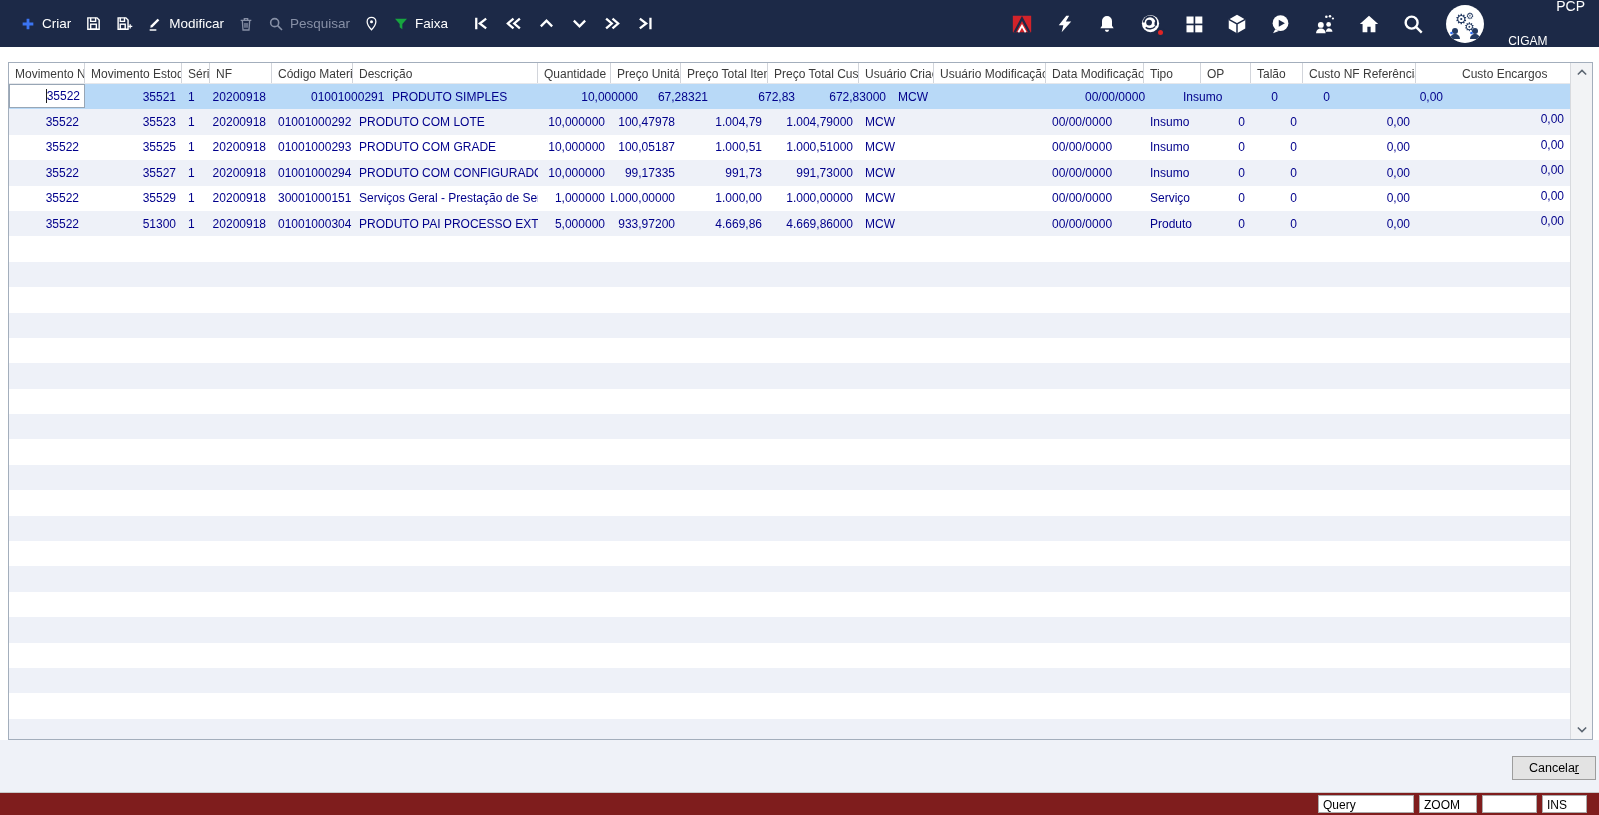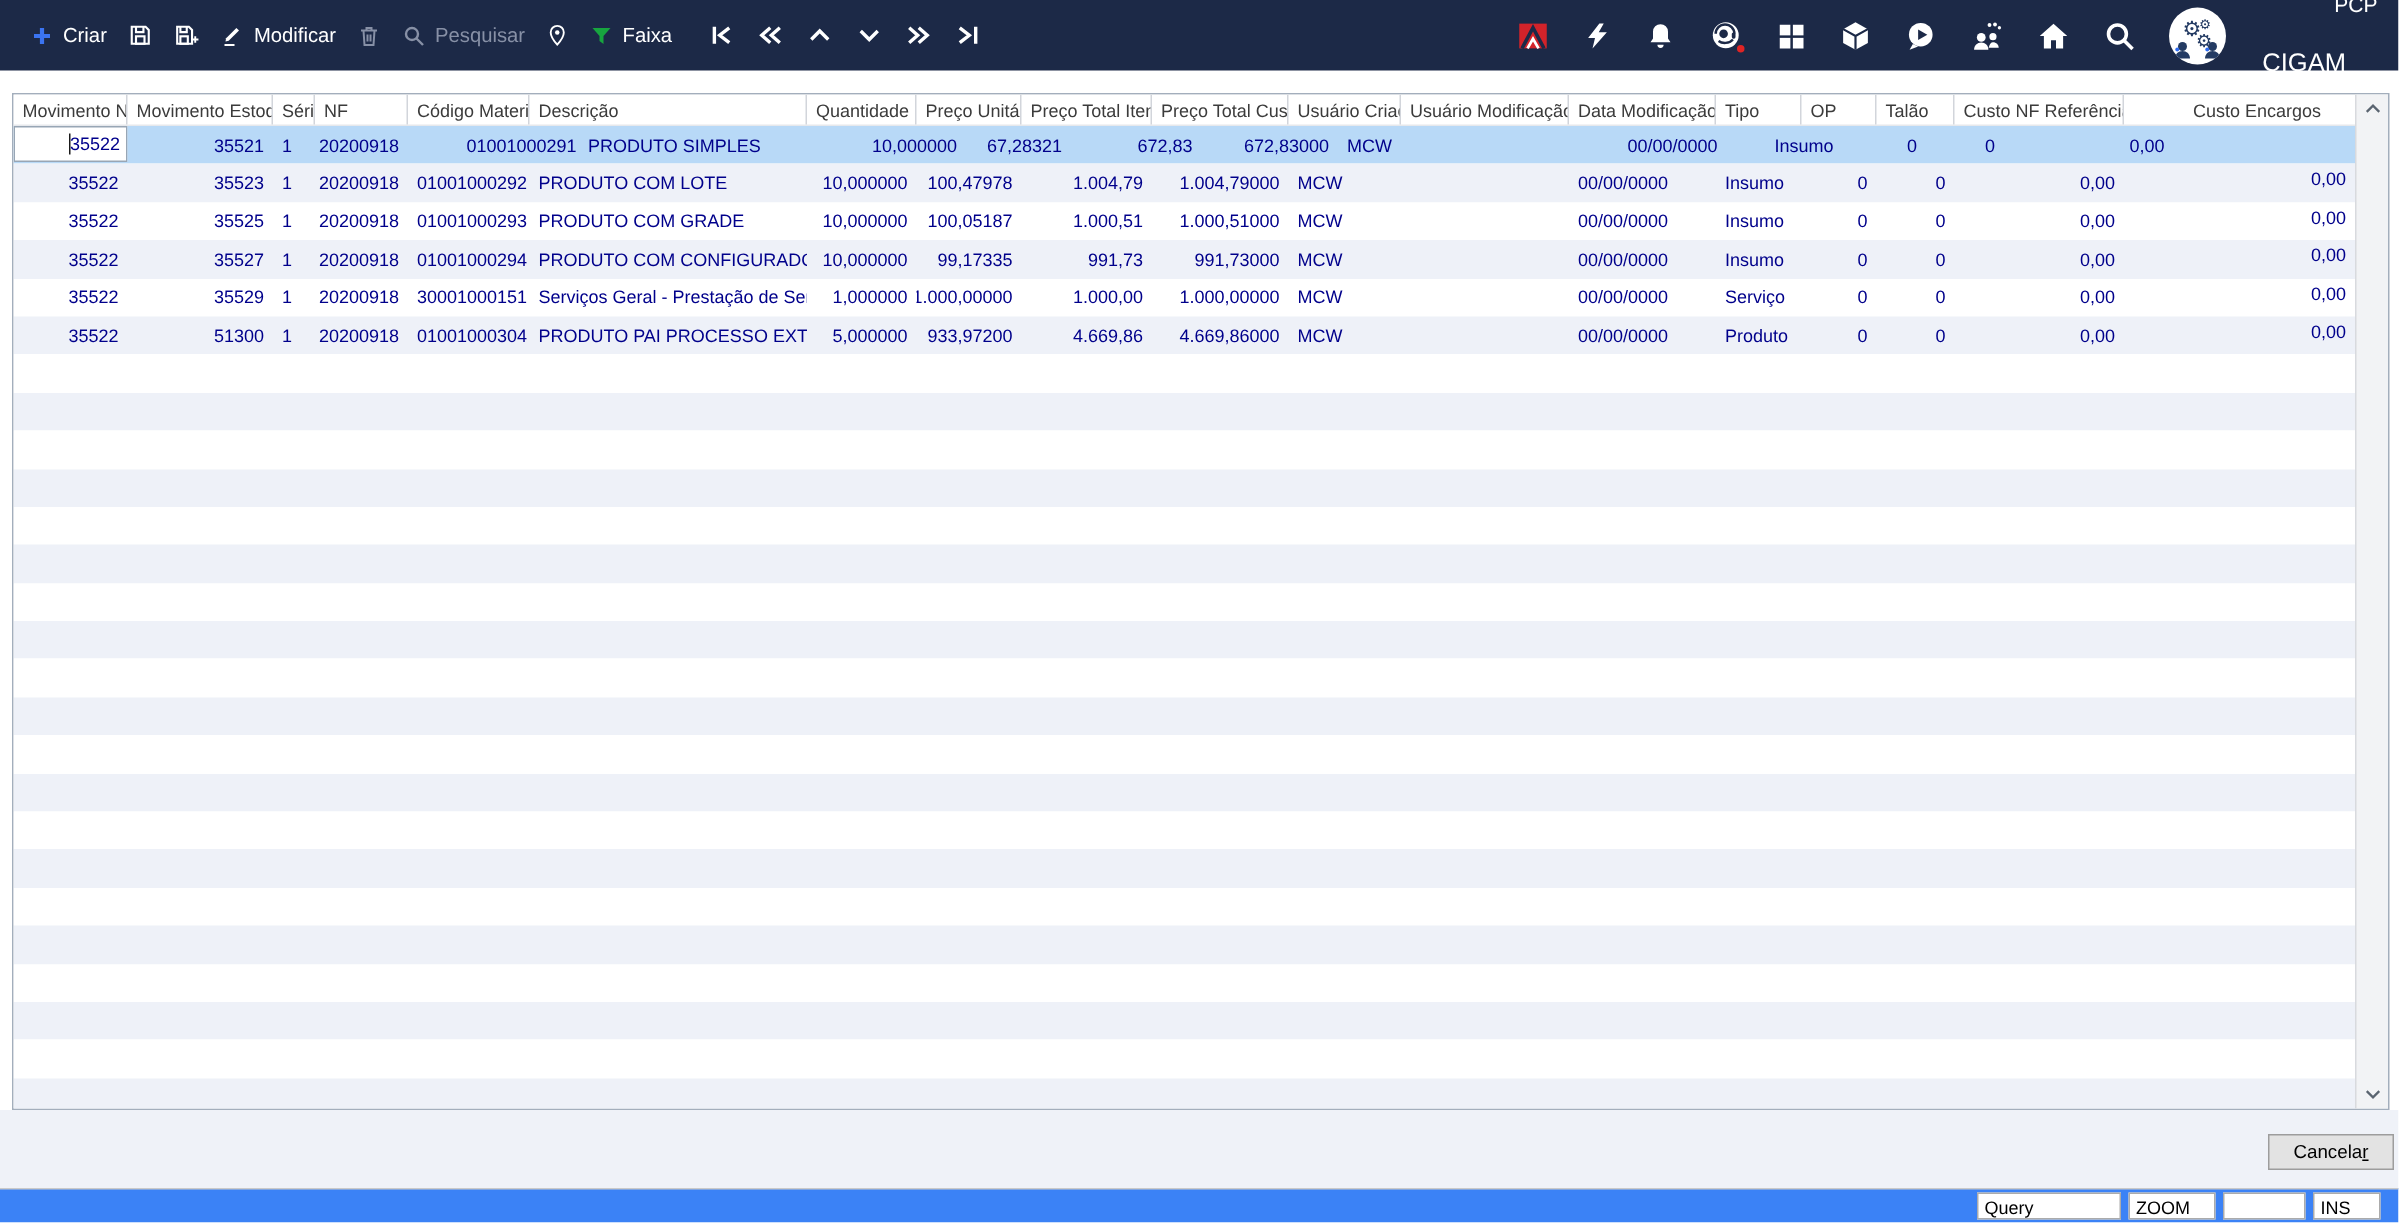--- a/index.html
+++ b/index.html
@@ -29,21 +29,21 @@
   .notif-dot {
     position:absolute; right:-3px; bottom:-2px; width:9px; height:9px;
     border-radius:50%; background:#e02424; border:2px solid #1c2947;
   }
   .avatar {
     width:38px; height:38px; border-radius:50%; background:#ffffff;
     display:flex; align-items:center; justify-content:center; overflow:hidden; cursor:pointer;
   }
   .brand-text { color:#ffffff; line-height:1.12; margin-left:2px; }
   .brand-text .l1 { font-size:14px;margin-left:48px; }
-  .brand-text .l2 { font-size:17px;margin-top:20px; }
+  .brand-text .l2 { font-size:12px;margin-top:20px; }
 
   
   .grid {
     position:absolute; left:8px; top:62px; width:1585px; height:678px;
     border:1px solid #a3aebc; background:#ffffff; display:flex;
   }
   .grid-main { width:1561px; overflow:hidden; }
   .grid-header { display:flex; height:21px; background:#ffffff; border-bottom:1px solid #e6e8ec; }
   .hcell {
     font-size:12px; color:#3b3b3b; border-right:1px solid #d2d5db;
@@ -76,21 +76,21 @@
   
   .lower-strip { position:absolute; left:0; top:740px; width:1599px; height:52px; background:#eff2f8; }
   .cancel-btn {
     position:absolute; left:1512px; top:756px; width:84px; height:24px;
     background:#e3e3e3; border:1px solid #9d9d9d; font-size:12.5px; color:#000000;
     display:flex; align-items:center; justify-content:center; cursor:pointer;
     font-family:"Liberation Sans", sans-serif;
   }
   .statusbar {
     position:absolute; left:0; top:792px; width:1599px; height:23px;
-    background:#3b82f6; border-top:1px solid #c9c9c9;
+    background:#7f1d1d; border-top:1px solid #c9c9c9;
   }
   .status-cells { position:absolute; left:1318px; top:2px; display:flex; gap:5px; }
   .scell {
     background:#ffffff; border:1px solid #ababab; height:18px;
     font-size:12px; color:#000000; padding:2px 0 0 4px; overflow:hidden;
   }
 </style>
 </head>
 <body>
 

